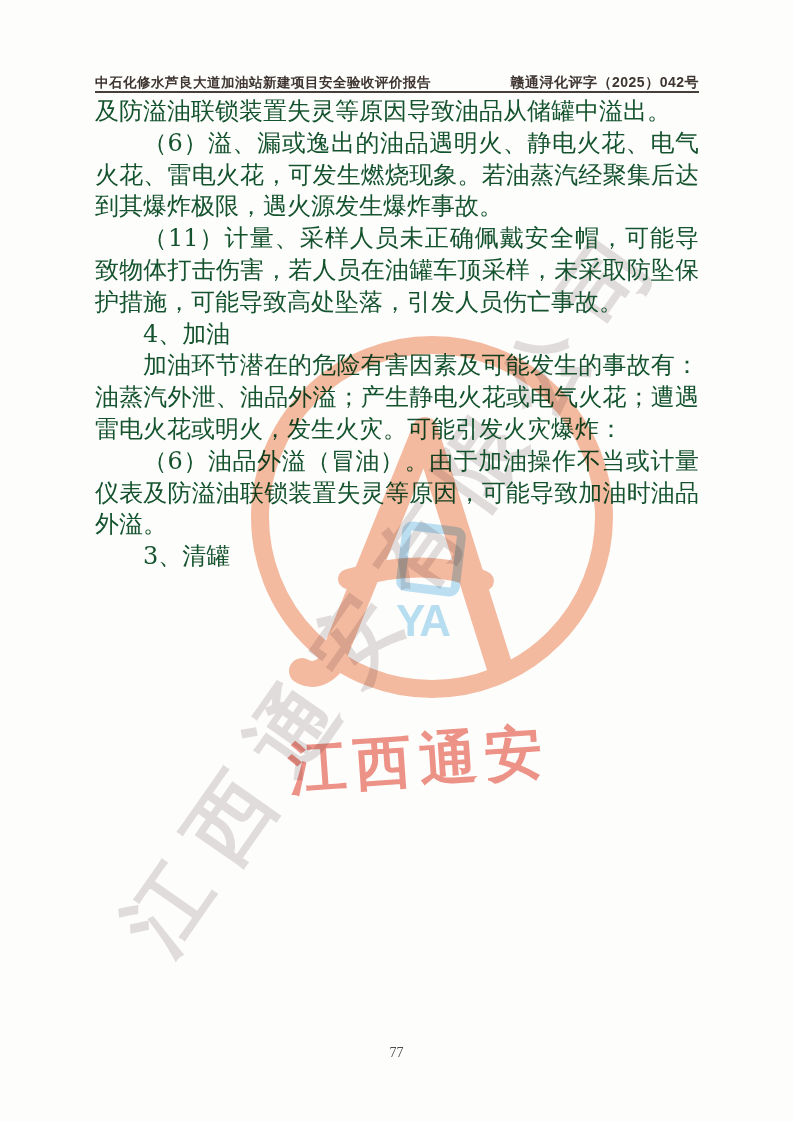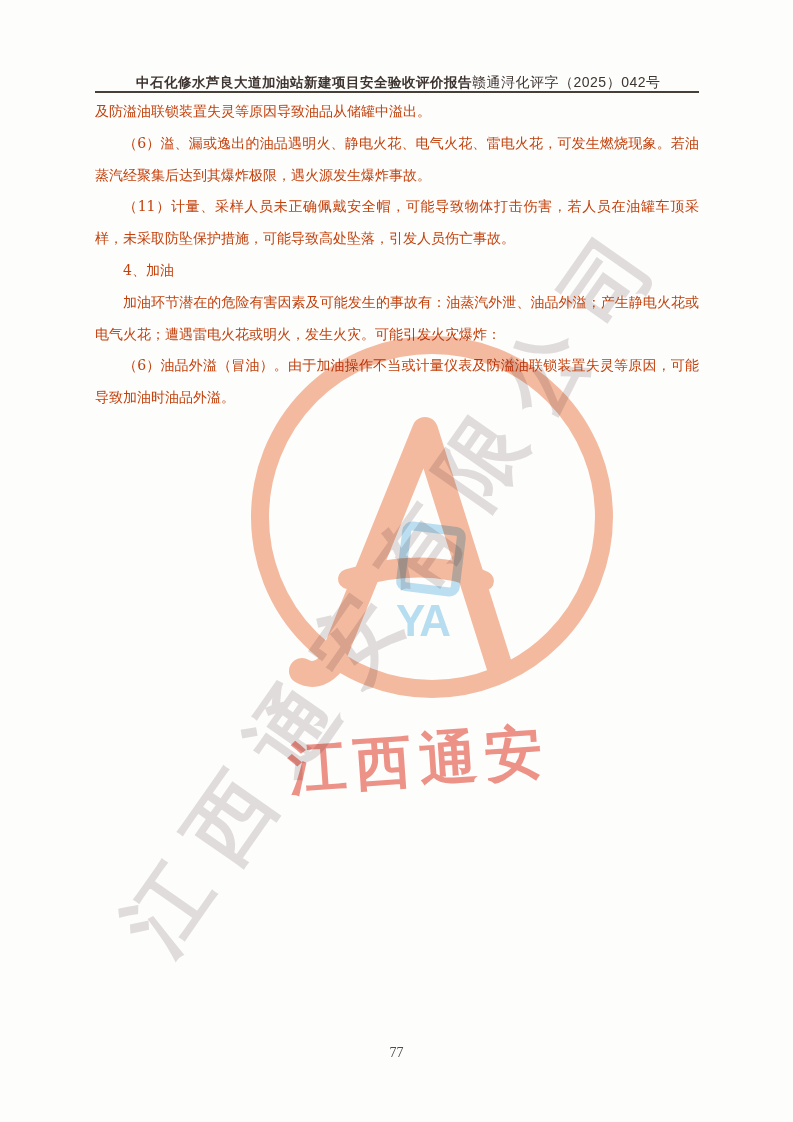--- a/index.html
+++ b/index.html
@@ -7,36 +7,35 @@
     position:relative;
     width:793px;height:1122px;
     background:#fdfdfc;
     overflow:hidden;
     font-family:"DejaVu Serif","Liberation Serif",serif;
     margin:0 auto;
   }
   
   .hdr{
     position:absolute;left:95px;top:62px;width:604px;height:30px;
-    display:flex;align-items:flex-end;
+    display:flex;justify-content:space-between;align-items:flex-end;
     font-family:"Liberation Sans","DejaVu Sans",sans-serif;
     color:#3e3530;
-    margin-left:41px;
   }
   .hdr-left{font-size:13.5px;font-weight:bold;letter-spacing:0.5px;}
-  .hdr-right{font-size:14px;font-weight:normal;letter-spacing:0.5px;}
+  .hdr-right{font-size:14px;font-weight:bold;letter-spacing:0.5px;}
   .hdr-rule{
     position:absolute;left:95px;top:91px;width:604px;height:0;
     border-top:2px solid #474038;
   }
   
   .doc{
     position:absolute;left:95px;top:96px;width:604px;
-    font-size:14px;line-height:31.8px;
-    color:#c2410c;
+    font-size:24px;line-height:31.8px;
+    color:#14532d;
     text-align:justify;
     text-justify:inter-ideograph;
     z-index:2;
   }
   .doc p{margin:0;text-indent:2em;}
   .doc p.no-indent{text-indent:0;}
   
   .pagenum{
     position:absolute;left:0;top:1045px;width:100%;
     text-align:center;font-size:14px;color:#4c4c4c;
@@ -95,20 +94,21 @@
   </div>
   <div class="hdr-rule"></div>
 
   <div class="doc">
     <p class="no-indent">及防溢油联锁装置失灵等原因导致油品从储罐中溢出。</p>
     <p>（6）溢、漏或逸出的油品遇明火、静电火花、电气火花、雷电火花，可发生燃烧现象。若油蒸汽经聚集后达到其爆炸极限，遇火源发生爆炸事故。</p>
     <p>（11）计量、采样人员未正确佩戴安全帽，可能导致物体打击伤害，若人员在油罐车顶采样，未采取防坠保护措施，可能导致高处坠落，引发人员伤亡事故。</p>
     <p>4、加油</p>
     <p>加油环节潜在的危险有害因素及可能发生的事故有：油蒸汽外泄、油品外溢；产生静电火花或电气火花；遭遇雷电火花或明火，发生火灾。可能引发火灾爆炸：</p>
     <p>（6）油品外溢（冒油）。由于加油操作不当或计量仪表及防溢油联锁装置失灵等原因，可能导致加油时油品外溢。</p>
+    <p>3、清罐</p>
   </div>
 
   <svg class="wm-seal-svg" viewBox="0 0 400 400" xmlns="http://www.w3.org/2000/svg">
     <circle cx="200" cy="200" r="172" fill="none" stroke="#ef8f63" stroke-width="18"></circle>
     <path d="M 98 348 Q 84 362 70 354 M 98 348 L 193 113 L 268 351" fill="none" stroke="#ef8f63" stroke-width="26" stroke-linecap="round" stroke-linejoin="round"></path>
     <path d="M 116 262 Q 195 238 252 264" fill="none" stroke="#ef8f63" stroke-width="20" stroke-linecap="round"></path>
   </svg>
 
   <div class="wm-blue-box"></div>
   <div class="wm-blue-text">YA</div>

